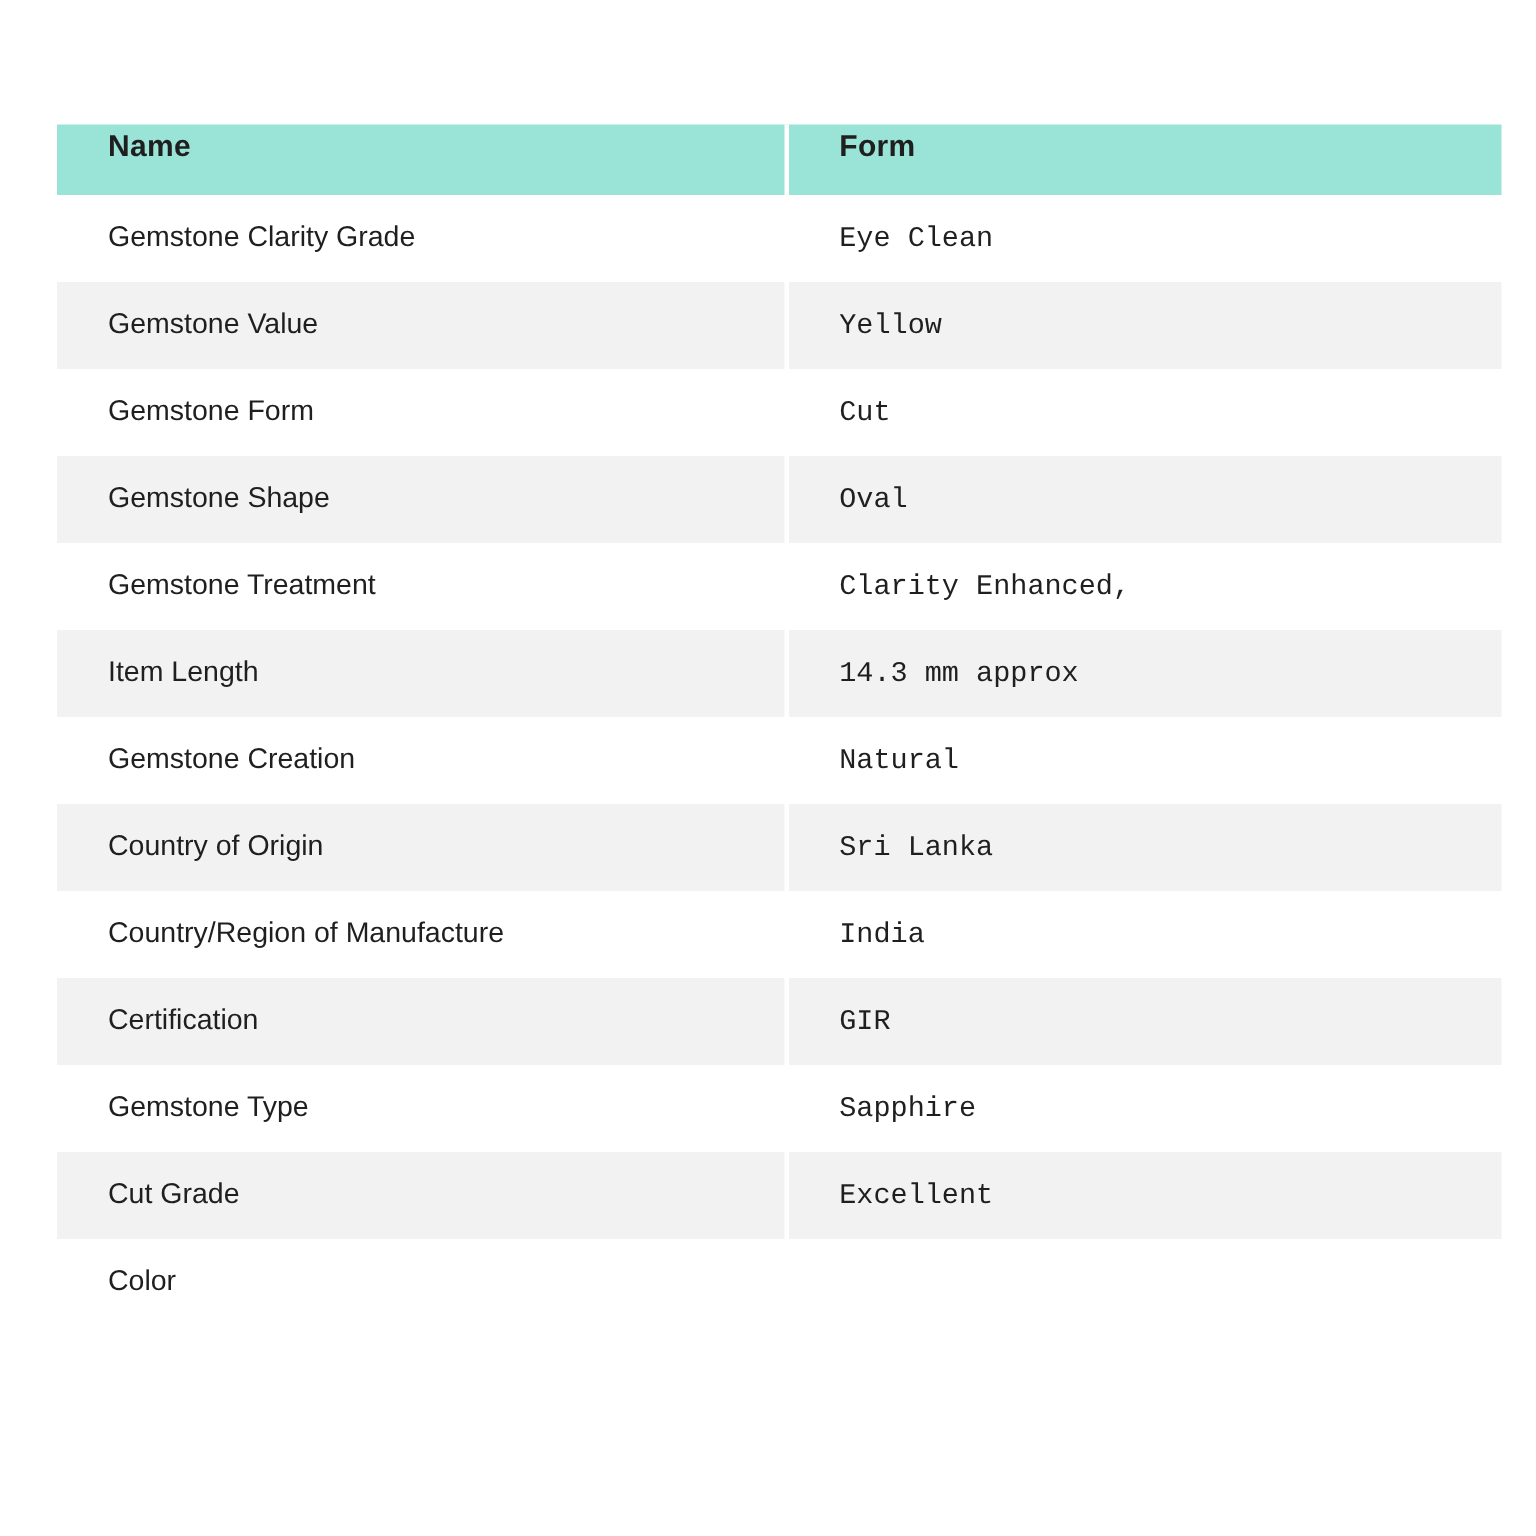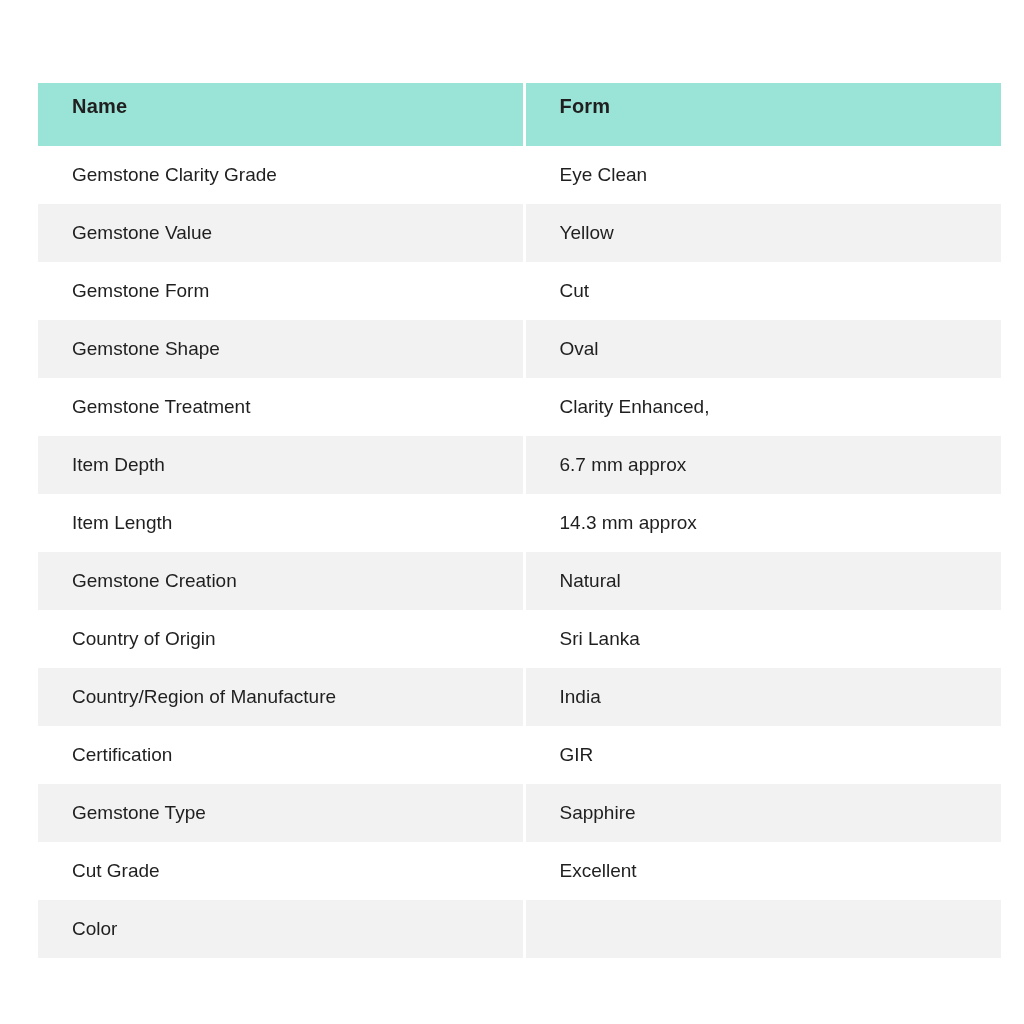--- a/index.html
+++ b/index.html
@@ -27,41 +27,42 @@
   }
   table.spec-table {
     width: 100%;
     border-collapse: collapse;
     table-layout: fixed;
   }
   table.spec-table col.name-col  { width: 486px; }
   table.spec-table col.value-col { width: 477px; }
   table.spec-table th {
     background: var(--header-bg);
-    height: 63px;
+    height: 47px;
     text-align: left;
     padding: 0 0 16px 34px;
     font-size: 20px;
     font-weight: 600;
     letter-spacing: 0.2px;
   }
   table.spec-table th.value-header {
     border-left: 3px solid var(--divider);
   }
   table.spec-table td {
     height: 58px;
     padding: 0 10px 0 34px;
     font-size: 19px;
     font-weight: 400;
     vertical-align: middle;
     white-space: nowrap;
     overflow: hidden;
   }
   table.spec-table td.value-cell {
     border-left: 3px solid var(--divider);
+    font-family: Liberation Mono, monospace;
   }
   table.spec-table tbody tr:nth-child(even) {
     background: var(--row-alt-bg);
   }
 </style>
 </head>
 <body>
 
 <div class="table-wrap">
   <table class="spec-table">
@@ -90,24 +91,20 @@
         </tr>
         <tr>
           <td class="name-cell">Gemstone Shape</td>
           <td class="value-cell">Oval</td>
         </tr>
         <tr>
           <td class="name-cell">Gemstone Treatment</td>
           <td class="value-cell">Clarity Enhanced,</td>
         </tr>
         <tr>
-          <td class="name-cell">Item Depth</td>
-          <td class="value-cell">6.7 mm approx</td>
-        </tr>
-        <tr>
           <td class="name-cell">Item Length</td>
           <td class="value-cell">14.3 mm approx</td>
         </tr>
         <tr>
           <td class="name-cell">Gemstone Creation</td>
           <td class="value-cell">Natural</td>
         </tr>
         <tr>
           <td class="name-cell">Country of Origin</td>
           <td class="value-cell">Sri Lanka</td>

